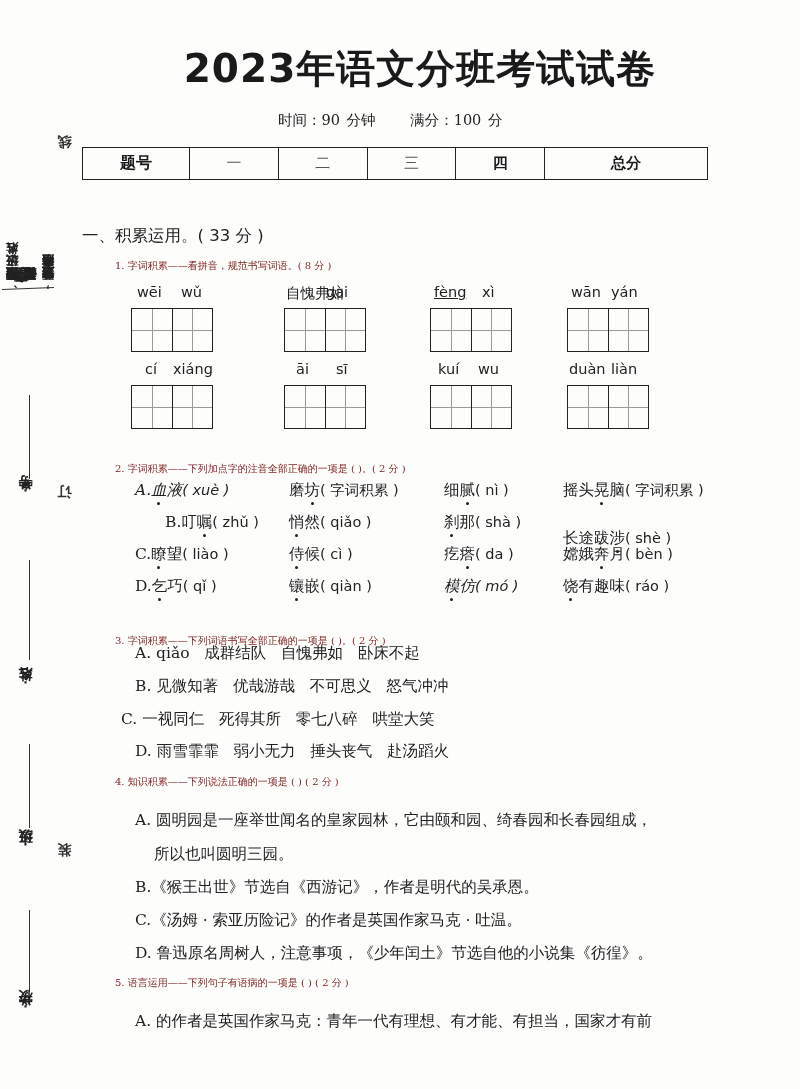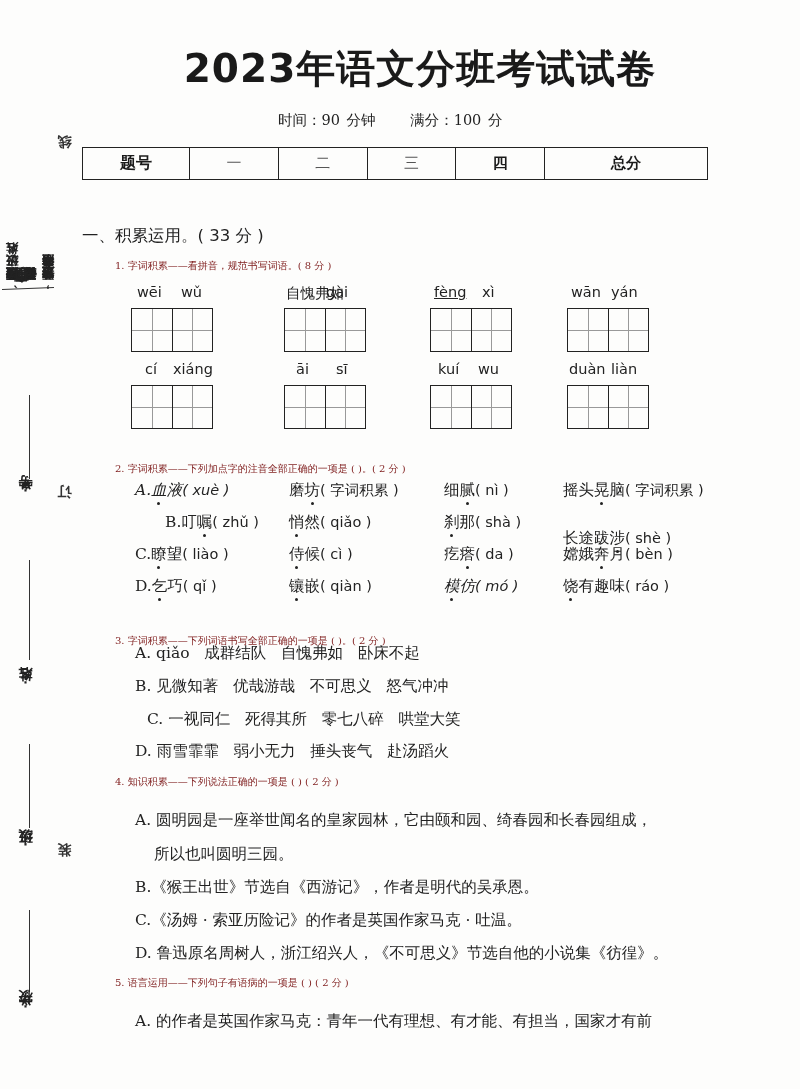--- a/index.html
+++ b/index.html
@@ -254,24 +254,24 @@
 <div class="opt" style="left:444px; top:576px;font-style:italic;">
   <span></span><span class="dot">模</span><span>仿</span><span class="py">( mó )</span>
 </div>
 <div class="opt" style="left:563px; top:576px;">
   <span></span><span class="dot">饶</span><span>有趣味</span><span class="py">( ráo )</span>
 </div>
 
 <div class="q-line" style="top:634px;">3. 字词积累——下列词语书写全部正确的一项是 (        )。( 2 分 )</div>
 <div class="opt" style="left:135px; top:643px; white-space:pre;">A. qiǎo   成群结队   自愧弗如   卧床不起</div>
 <div class="opt" style="left:135px; top:676px; white-space:pre;">B. 见微知著   优哉游哉   不可思义   怒气冲冲</div>
-<div class="opt" style="left:147px; top:709px; white-space:pre;">C. 一视同仁   死得其所   零七八碎   哄堂大笑</div>
+<div class="opt" style="left:121px; top:709px; white-space:pre;">C. 一视同仁   死得其所   零七八碎   哄堂大笑</div>
 <div class="opt" style="left:135px; top:741px; white-space:pre;">D. 雨雪霏霏   弱小无力   捶头丧气   赴汤蹈火</div>
 
 <div class="q-line" style="top:775px;">4. 知识积累——下列说法正确的一项是 (        ) ( 2 分 )</div>
 <div class="opt" style="left:135px; top:810px;">A. 圆明园是一座举世闻名的皇家园林，它由颐和园、绮春园和长春园组成，</div>
 <div class="opt" style="left:154px; top:844px;">所以也叫圆明三园。</div>
 <div class="opt" style="left:135px; top:877px;">B.《猴王出世》节选自《西游记》，作者是明代的吴承恩。</div>
 <div class="opt" style="left:135px; top:910px;">C.《汤姆 · 索亚历险记》的作者是英国作家马克 · 吐温。</div>
-<div class="opt" style="left:135px; top:943px;">D. 鲁迅原名周树人，浙江绍兴人，《不可思义》节选自他的小说集《彷徨》。</div>
+<div class="opt" style="left:135px; top:943px;">D. 鲁迅原名周树人，注意事项，《少年闰土》节选自他的小说集《彷徨》。</div>
 
 <div class="q-line" style="top:976px;">5. 语言运用——下列句子有语病的一项是 (        ) ( 2 分 )</div>
 <div class="opt" style="left:135px; top:1011px;">A. 的作者是英国作家马克：青年一代有理想、有才能、有担当，国家才有前</div>
 
 </body></html>

